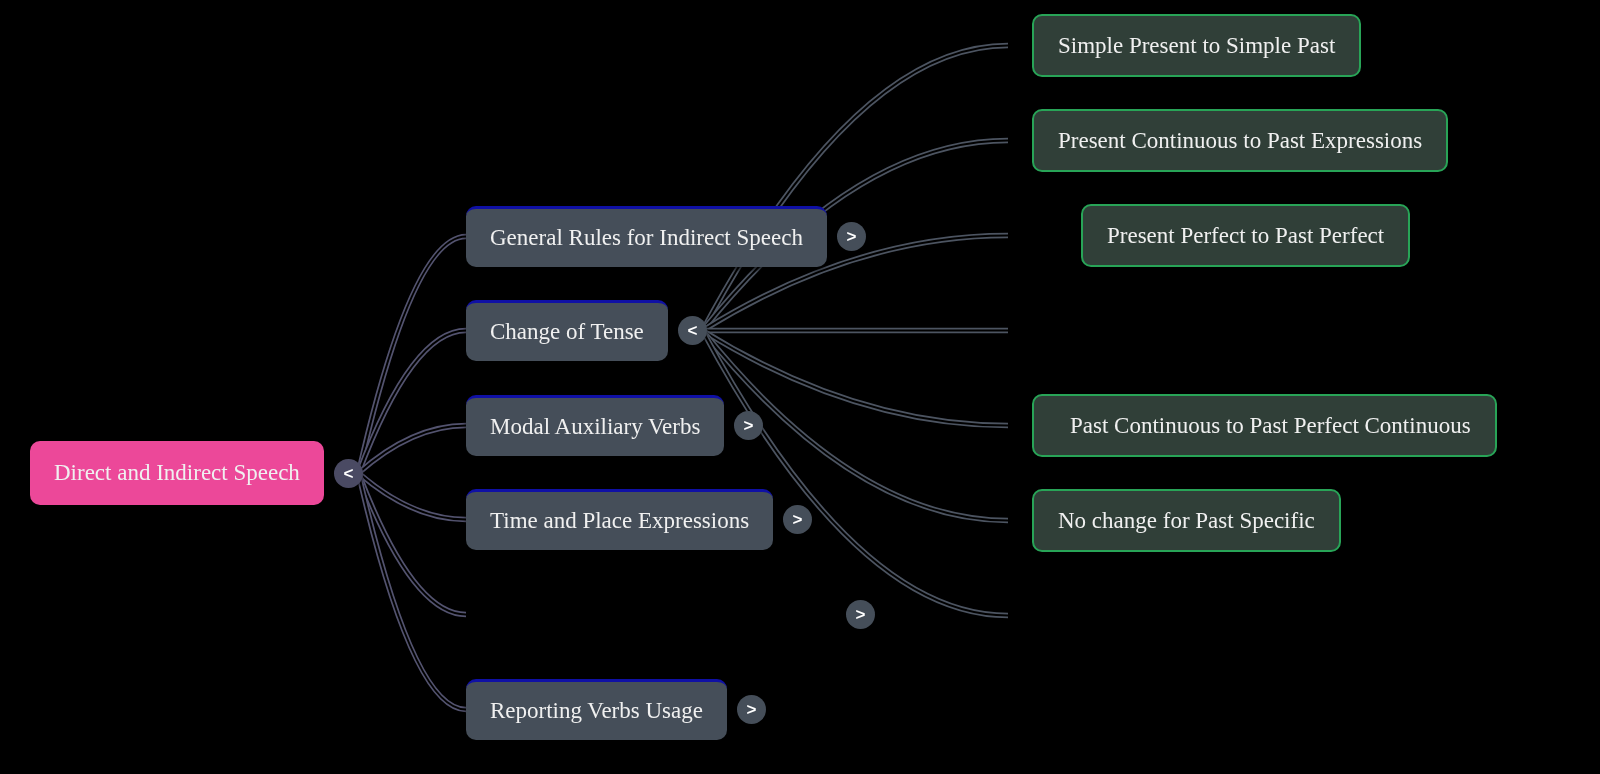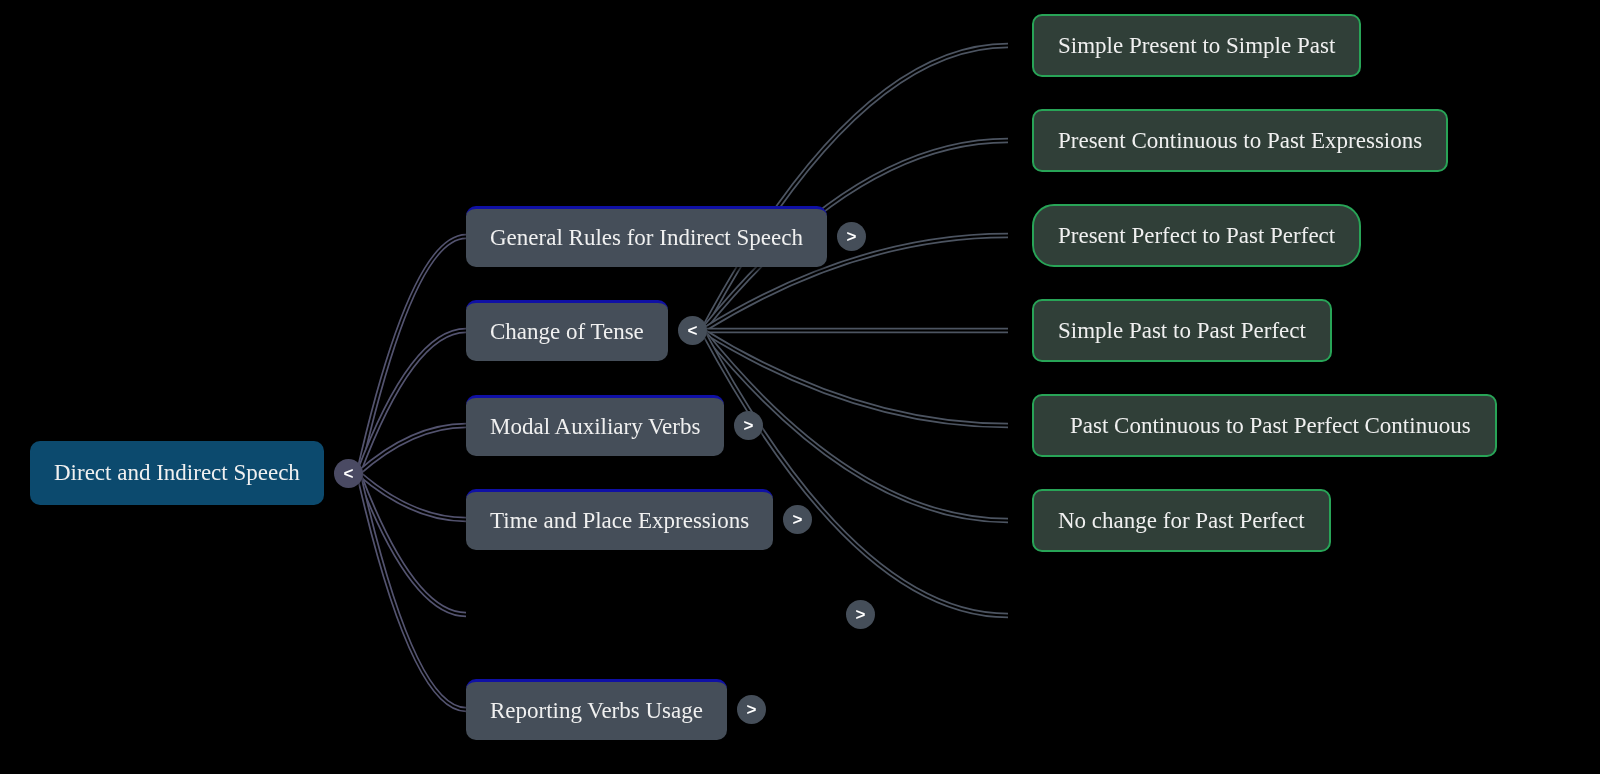--- a/index.html
+++ b/index.html
@@ -16,21 +16,21 @@
     z-index:2;
     color:#f0f0f0;
     font-size:23px;
     white-space:nowrap;
     padding:0 24px;
     border-radius:10px;
     box-shadow:0 3px 4px rgba(0,0,0,0.6);
     cursor:pointer;
   }
   .root{
-    background:#0c4a6e;
+    background:#ec4899;
     height:64px;line-height:64px;
   }
   .branch{
     background:#454e59;
     border-top:3px solid #0f10a5;
     height:58px;line-height:58px;
   }
   .child{
     background:#303f38;
     border:2px solid #28a457;
@@ -99,17 +99,16 @@
   <div class="node branch" id="n-b3" style="left:466px;top:489px;">Time and Place Expressions</div>
   <div class="toggle-btn btn-slate" id="b-b3" style="left: 783px; top: 505px;">&gt;</div>
 
   <div class="toggle-btn btn-slate" id="b-b4" style="left: 846px; top: 600px;">&gt;</div>
 
   <div class="node branch" id="n-b5" style="left:466px;top:679px;">Reporting Verbs Usage</div>
   <div class="toggle-btn btn-slate" id="b-b5" style="left: 737px; top: 695px;">&gt;</div>
 
   <div class="node child" id="n-c0" style="left:1008px;top:14px;">Simple Present to Simple Past</div>
   <div class="node child" id="n-c1" style="left:1008px;top:109px;">Present Continuous to Past Expressions</div>
-  <div class="node child" id="n-c2" style="left:1008px;top:204px;border-radius:22px;">Present Perfect to Past Perfect</div>
-  <div class="node child" id="n-c3" style="left:1008px;top:299px;">Simple Past to Past Perfect</div>
+  <div class="node child" id="n-c2" style="left:1057px;top:204px;">Present Perfect to Past Perfect</div>
   <div class="node child" id="n-c4" style="left:1008px;top:394px;padding-left:36px;">Past Continuous to Past Perfect Continuous</div>
-  <div class="node child" id="n-c5" style="left:1008px;top:489px;">No change for Past Perfect</div>
+  <div class="node child" id="n-c5" style="left:1008px;top:489px;">No change for Past Specific</div>
 </div>
 
 </body></html>

